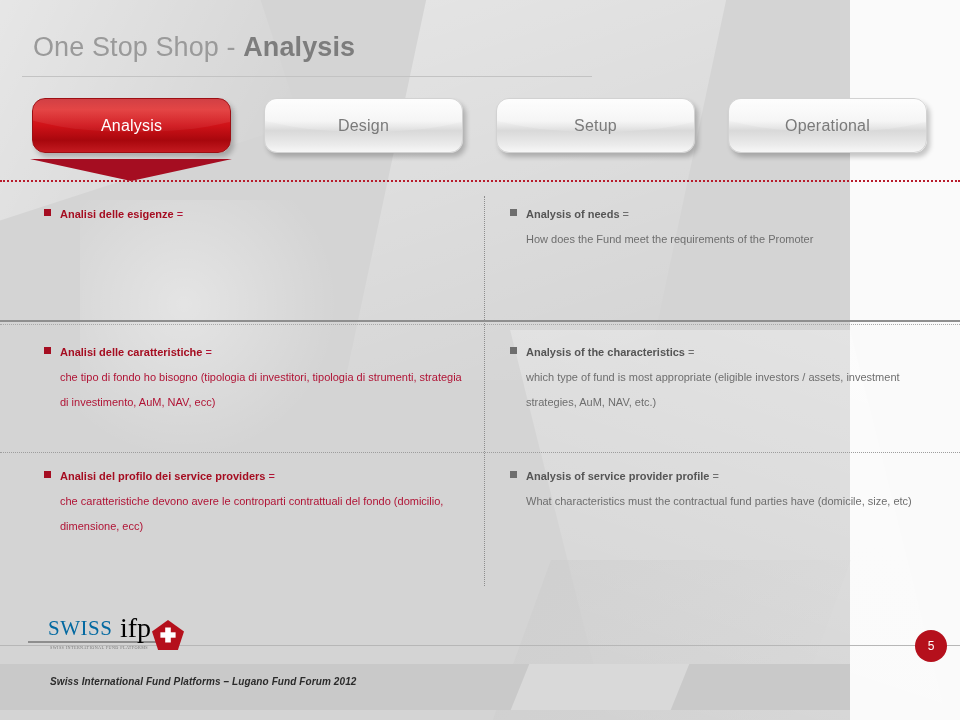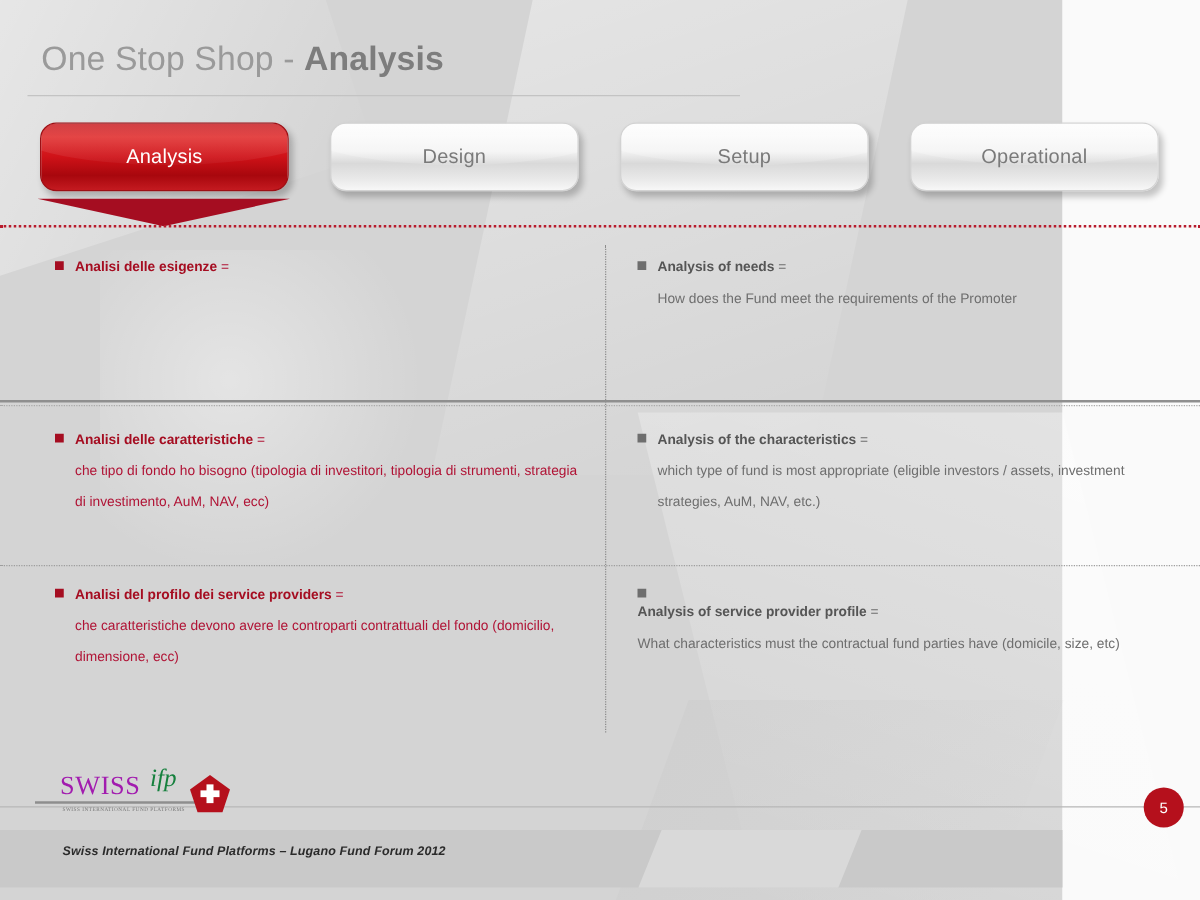--- a/index.html
+++ b/index.html
@@ -266,30 +266,29 @@
   .logo {
     position: absolute;
     left: 48px; top: 612px;
     width: 140px; height: 46px;
   }
   .logo-swiss {
     position: absolute;
     left: 0; top: 4px;
     font-family: "Liberation Serif", serif;
     font-size: 21px;
-    color: #a21caf;
+    color: #0369a1;
     letter-spacing: 0.5px;
   }
   .logo-ifp {
     position: absolute;
     left: 72px; top: 0px;
     font-family: "Liberation Serif", serif;
-    font-style: italic;
-    font-size: 20px;
-    color: #15803d;
+    font-size: 28px;
+    color: #000000;
   }
   .logo-tag {
     position: absolute;
     left: 2px; top: 33px;
     font-family: "Liberation Serif", serif;
     font-size: 4.2px;
     color: #777777;
     letter-spacing: 0.4px;
     white-space: nowrap;
   }
@@ -372,21 +371,21 @@
     <div class="bullet-block bullet-right" style="top:144px;">
       <span class="bullet-mark"></span>
       <span class="bullet-text"><span class="hd">Analysis of the characteristics</span><span> =</span><br><span>which type of fund is most appropriate (eligible investors / assets, investment strategies, AuM, NAV, etc.)</span></span>
     </div>
     <div class="row-sep-dots" style="top:256px; border-top:1px dotted #9d9d9d;"></div>
 
     <div class="bullet-block bullet-left" style="top:268px;">
       <span class="bullet-mark"></span>
       <span class="bullet-text"><span class="hd">Analisi del profilo dei service providers</span><span> =</span><br><span>che caratteristiche devono avere le controparti contrattuali del fondo (domicilio, dimensione, ecc)</span></span>
     </div>
-    <div class="bullet-block bullet-right" style="top:268px;flex-direction:column;">
+    <div class="bullet-block bullet-right" style="top:268px;">
       <span class="bullet-mark"></span>
       <span class="bullet-text"><span class="hd">Analysis of service provider profile</span><span> =</span><br><span>What characteristics must the contractual fund parties have (domicile, size, etc)</span></span>
     </div>
   </div>
 
   <div class="footer-rule"></div>
   <div class="footer-rule-dark"></div>
   <div class="footer-band"></div>
   <div class="footer-band-shape"></div>
   <div class="footer-text">Swiss International Fund Platforms – Lugano Fund Forum 2012</div>

